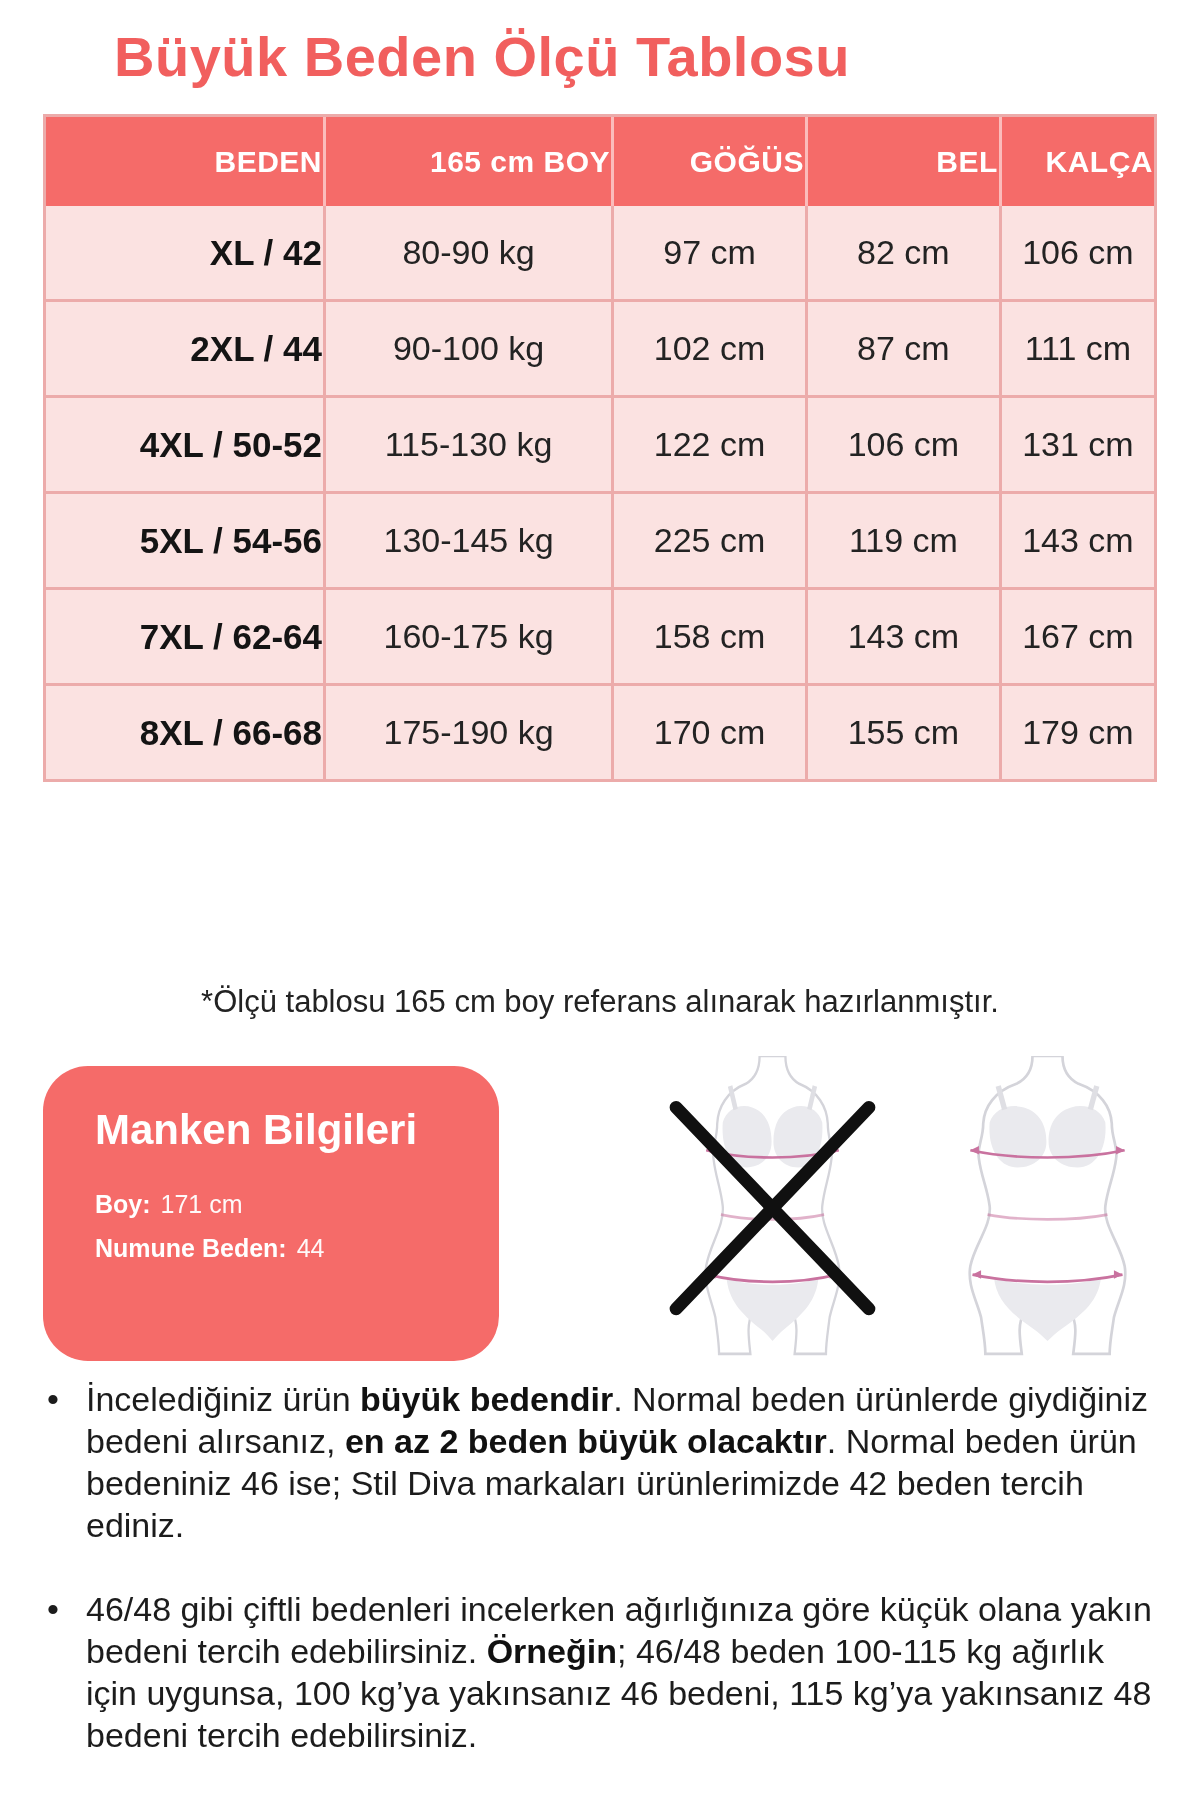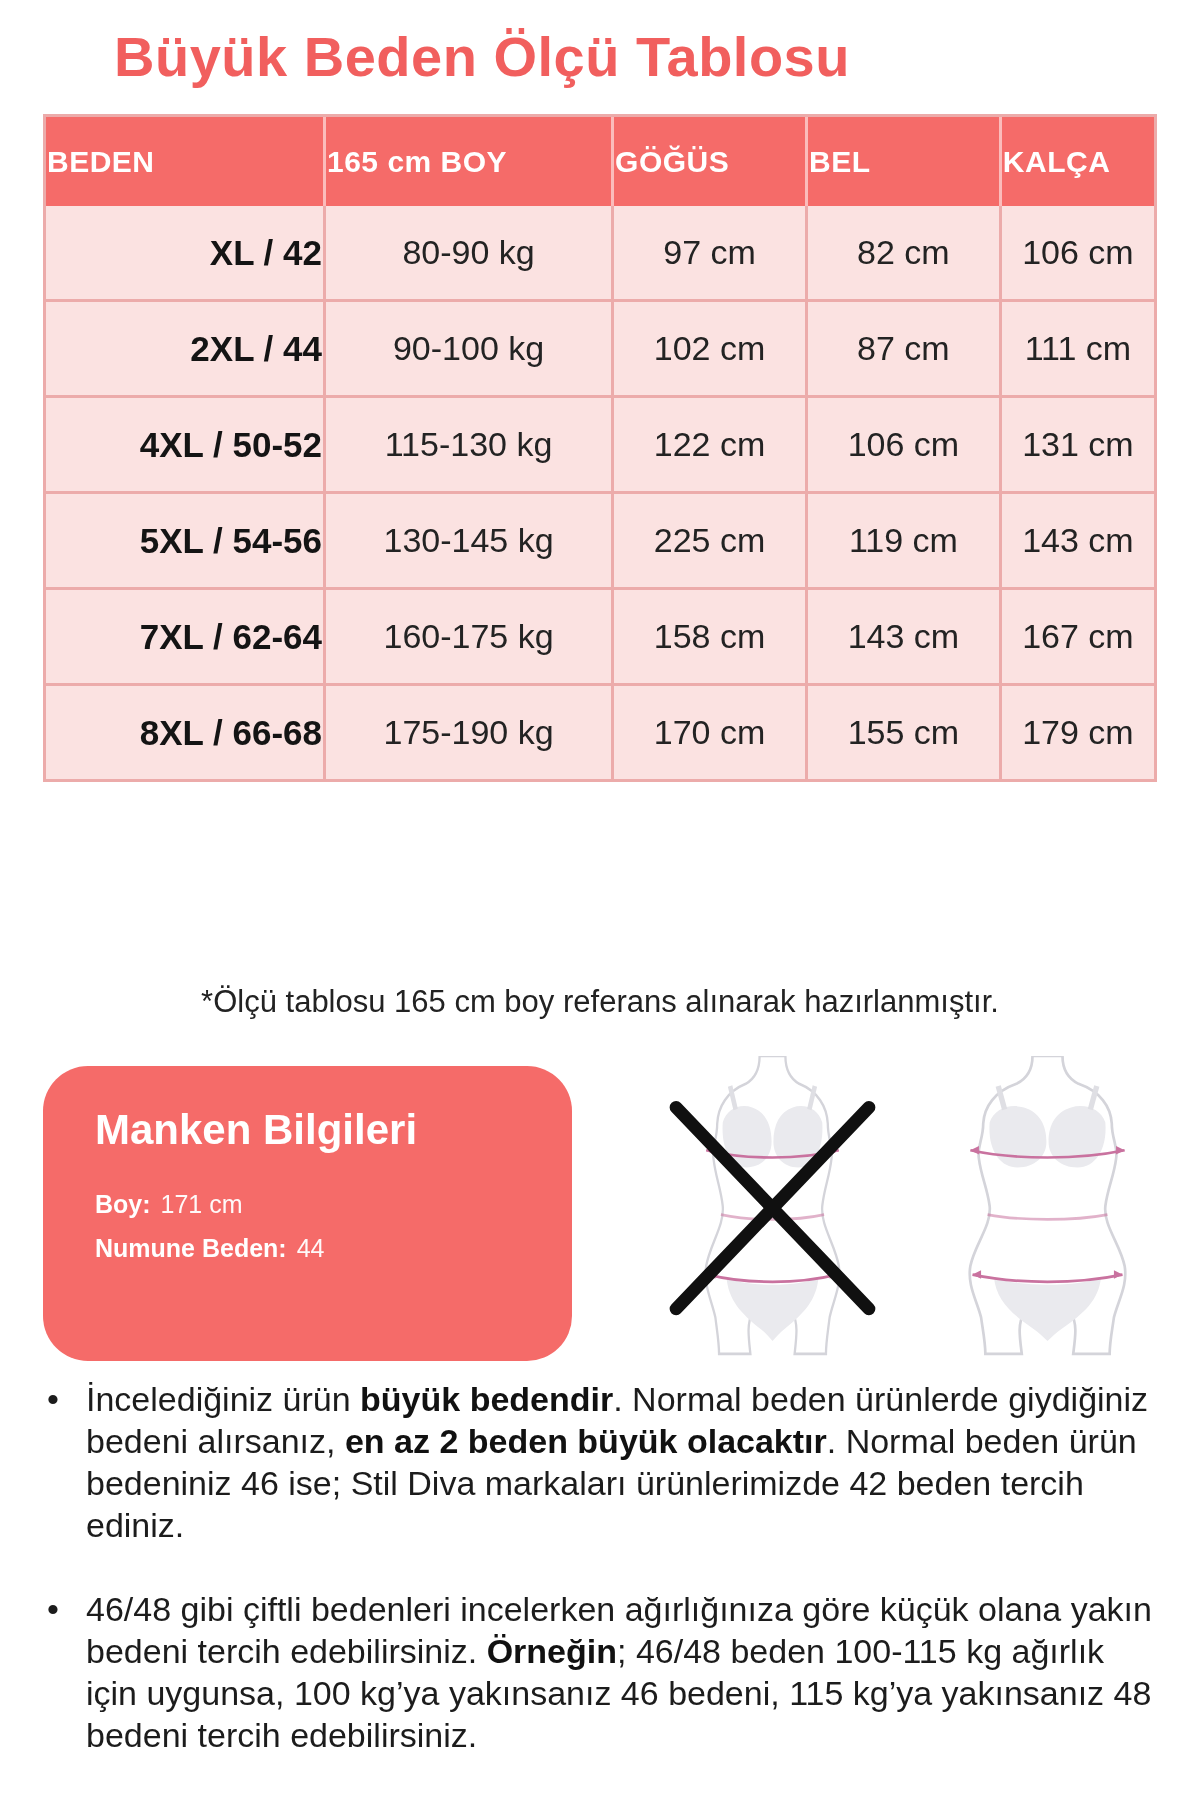--- a/index.html
+++ b/index.html
@@ -12,37 +12,37 @@
     position:absolute;top:24px;left:0;width:964px;text-align:center;
     font-size:56px;font-weight:bold;color:#f15f5e;letter-spacing:.5px;
   }
   table.size-table{
     position:absolute;left:43px;top:114px;width:1114px;
     border-collapse:separate;border-spacing:0;table-layout:fixed;
     border:3px solid #ecabaa;
   }
   table.size-table th{
     background:#f56b69;color:#ffffff;font-size:30px;font-weight:bold;
-    height:87px;text-align:left;letter-spacing:.5px;
+    height:87px;text-align:right;letter-spacing:.5px;
     border-left:3px solid rgba(255,255,255,.55);
   }
   table.size-table th:first-child{border-left:none;}
   table.size-table td{
     background:#fbe2e1;height:91px;text-align:center;font-size:34px;color:#232323;
     border-left:3px solid #ecabaa;border-top:3px solid #ecabaa;
   }
   table.size-table td:first-child{border-left:none;text-align:right;}
   table.size-table tbody tr:first-child td{border-top:none;}
   table.size-table td.size{font-weight:bold;font-size:35px;color:#141414;}
   .footnote{
     position:absolute;top:984px;left:0;width:1200px;text-align:center;
     font-size:31px;color:#222222;
   }
   .model-card{
-    position:absolute;left:43px;top:1066px;width:529px;height:295px;
+    position:absolute;left:43px;top:1066px;width:456px;height:295px;
     background:#f56b69;border-radius:45px;color:#ffffff;box-sizing:border-box;
     padding:40px 30px 16px 52px;
   }
   .model-card .card-title{font-size:42px;font-weight:bold;margin-bottom:28px;}
   .model-card .info-row{font-size:25px;line-height:44px;margin-top:0;}
   .model-card .info-row b{font-weight:bold;}
   .model-card .info-row .val{font-weight:normal;opacity:.96;margin-left:10px;}
   .figures{
     position:absolute;left:655px;top:1056px;width:510px;height:300px;
     display:flex;justify-content:space-between;align-items:center;

